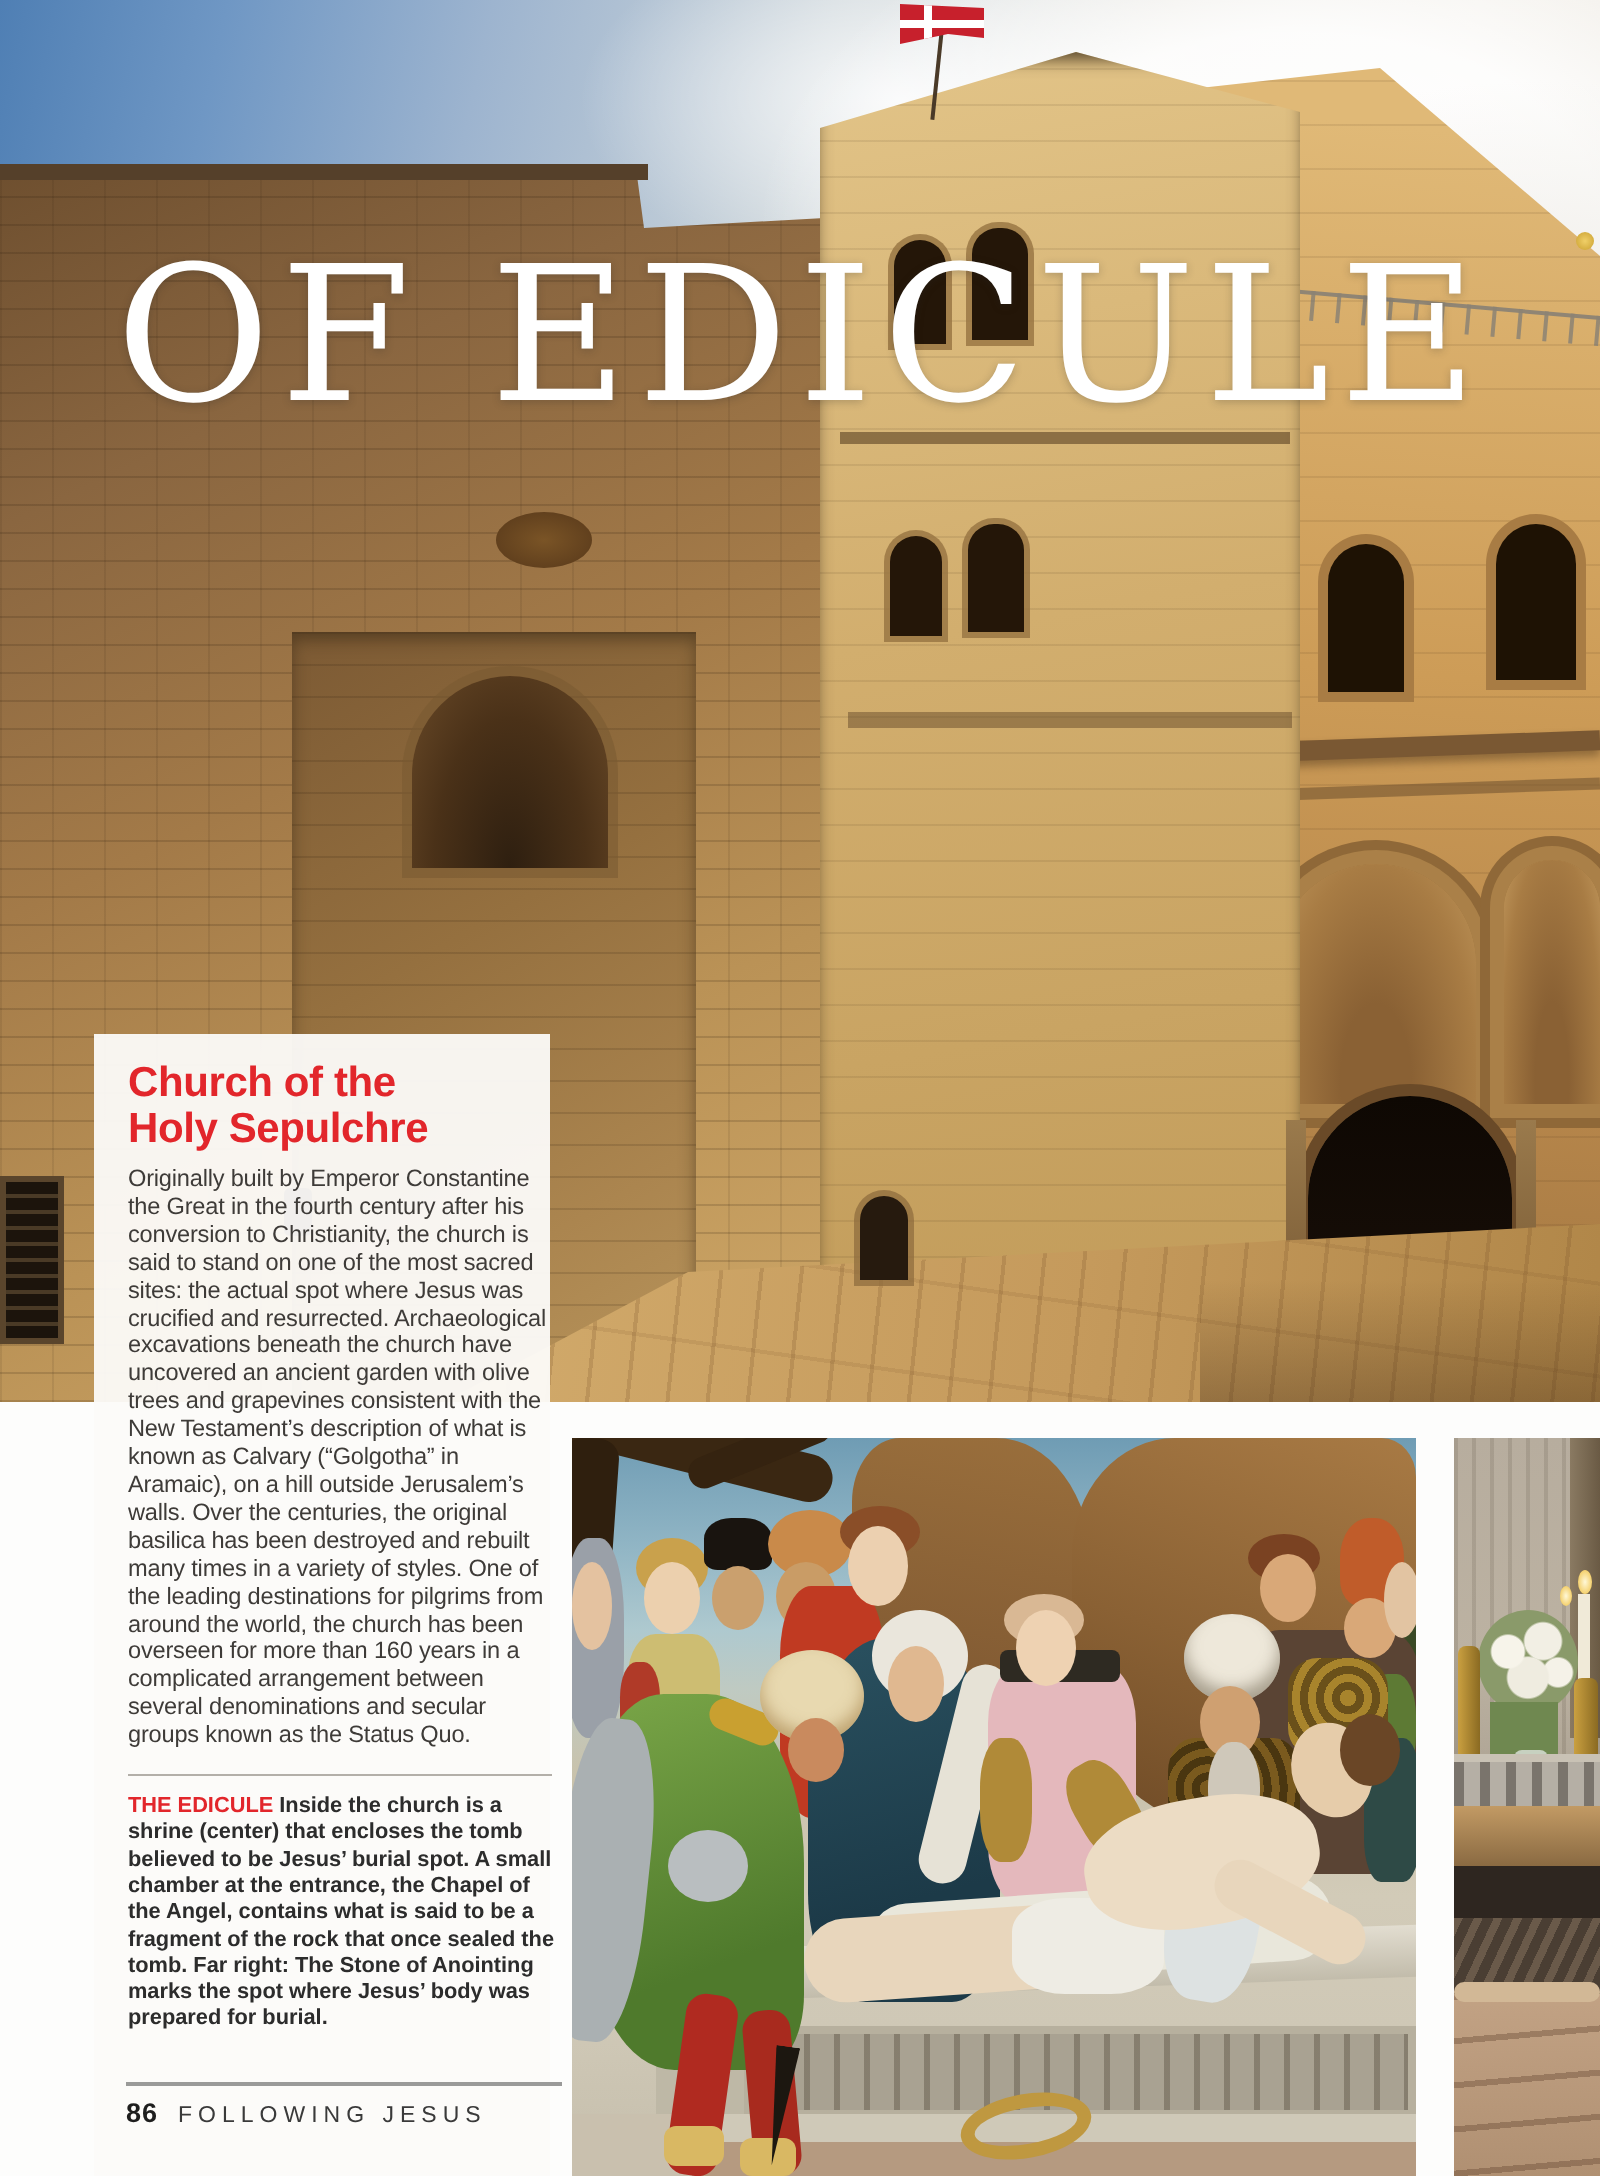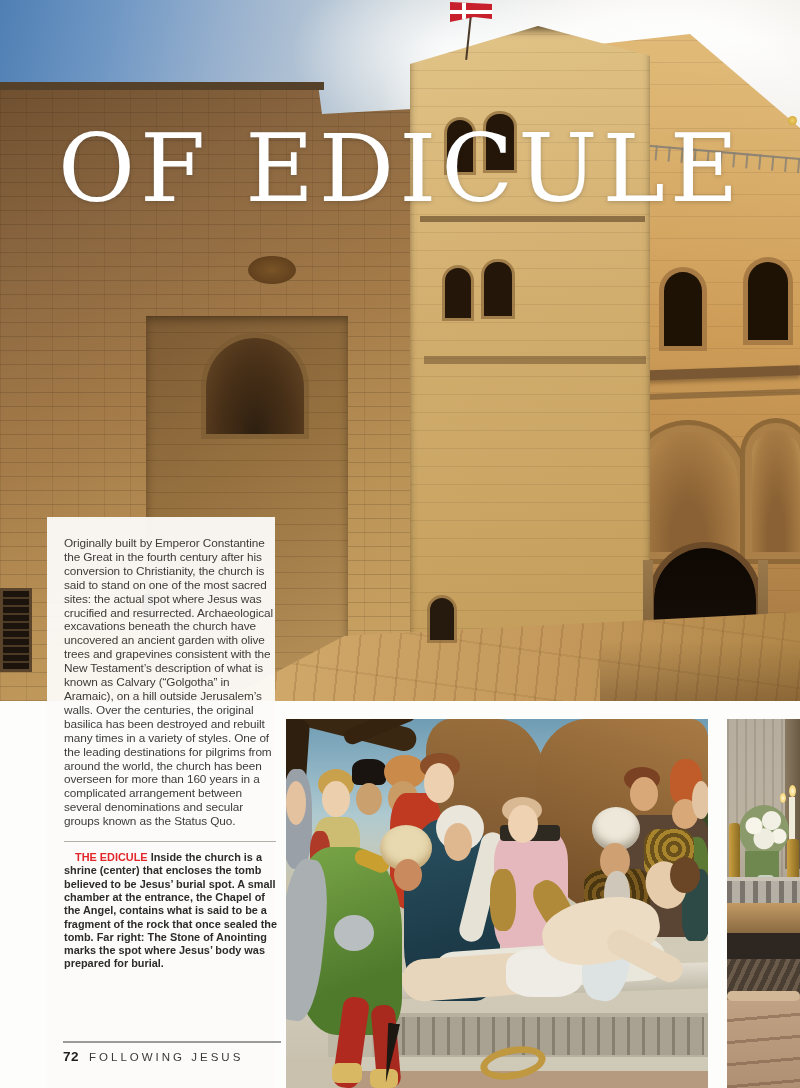--- a/index.html
+++ b/index.html
@@ -103,21 +103,21 @@
   .sub{position:absolute;left:64px;top:224px;margin:0;color:#fff;font-family:"DejaVu Serif",serif;
       font-size:19px;letter-spacing:.4px;text-shadow:0 1px 2px rgba(40,40,40,.35);}
 
   
   .infobox{position:absolute;left:47px;top:517px;width:228px;height:571px;
       background:rgba(252,251,249,.95);box-sizing:border-box;padding:13px 0 0 17px;}
   .ib-h{margin:0;color:#e2262b;font-size:21px;line-height:23px;font-weight:bold;letter-spacing:-.2px;}
   .ib-body{margin:7px 0 0 0;width:211px;color:#3e3b38;font-size:11.8px;line-height:13.9px;letter-spacing:-.1px;}
   .divider{width:212px;height:1px;background:#b3afa9;margin:12px 0 9px 0;}
   .caption{margin:0;width:215px;font-size:10.9px;line-height:13.3px;font-weight:bold;color:#2c2c2c;}
-  .caption .lead{color:#e2262b;margin-left:11px;}
+  .caption .lead{color:#e2262b;}
 
   
   .footer-rule{position:absolute;left:63px;top:1041px;width:218px;height:2px;background:#9a9a99;}
   .footer{position:absolute;left:63px;top:1049px;display:flex;align-items:baseline;gap:10px;}
   .fnum{font-size:13.5px;font-weight:bold;color:#1e1e1e;letter-spacing:.5px;}
   .fmag{font-size:11.5px;color:#3a3a3a;letter-spacing:3px;}
 
   
   .painting{position:absolute;left:286px;top:719px;width:422px;height:369px;overflow:hidden;
       background:linear-gradient(180deg,#6f9cb4 0%,#8fb4c4 14%,#aec9cf 26%,#bfcac2 34%,#c9c2ab 46%,#d2cbb8 62%,#cfc8b6 80%,#c5beac 100%);}
@@ -275,20 +275,21 @@
     <div class="win-bl"></div>
     <div class="win-arch"></div>
     <div class="lamp"></div>
     <div class="flagpole"></div>
     <div class="flag"></div>
 
     <h1 class="t2">OF EDICULE</h1>
   </div>
 
   <div class="infobox">
+    <h2 class="ib-h"><span>Church of the</span><br><span>Holy Sepulchre</span></h2>
     <p class="ib-body">Originally built by Emperor Constantine the Great in the fourth century after his conversion to Christianity, the church is said to stand on one of the most sacred sites: the actual spot where Jesus was crucified and resurrected. Archaeological excavations beneath the church have uncovered an ancient garden with olive trees and grapevines consistent with the New Testament’s description of what is known as Calvary (“Golgotha” in Aramaic), on a hill outside Jerusalem’s walls. Over the centuries, the original basilica has been destroyed and rebuilt many times in a variety of styles. One of the leading destinations for pilgrims from around the world, the church has been overseen for more than 160 years in a complicated arrangement between several denominations and secular groups known as the Status Quo.</p>
     <div class="divider"></div>
     <p class="caption"><span class="lead">THE EDICULE</span><span> Inside the church is a shrine (center) that encloses the tomb believed to be Jesus’ burial spot. A small chamber at the entrance, the Chapel of the Angel, contains what is said to be a fragment of the rock that once sealed the tomb. Far right: The Stone of Anointing marks the spot where Jesus’ body was prepared for burial.</span></p>
   </div>
 
   <div class="painting">
     <div class="p-rock2"></div>
     <div class="p-rock1"></div>
     <div class="p-bushr"></div>
     <div class="p-branch1"></div>
@@ -373,17 +374,17 @@
     <div class="s-ledge"></div>
     <div class="s-beam"></div>
     <div class="s-gap"></div>
     <div class="s-marble"></div>
     <div class="s-slab"></div>
     <div class="s-slab-edge"></div>
   </div>
 
   <div class="footer-rule"></div>
   <div class="footer">
-    <span class="fnum">72</span>
+    <span class="fnum">86</span>
     <span class="fmag">FOLLOWING JESUS</span>
   </div>
 
 </div>
 
 </body></html>

